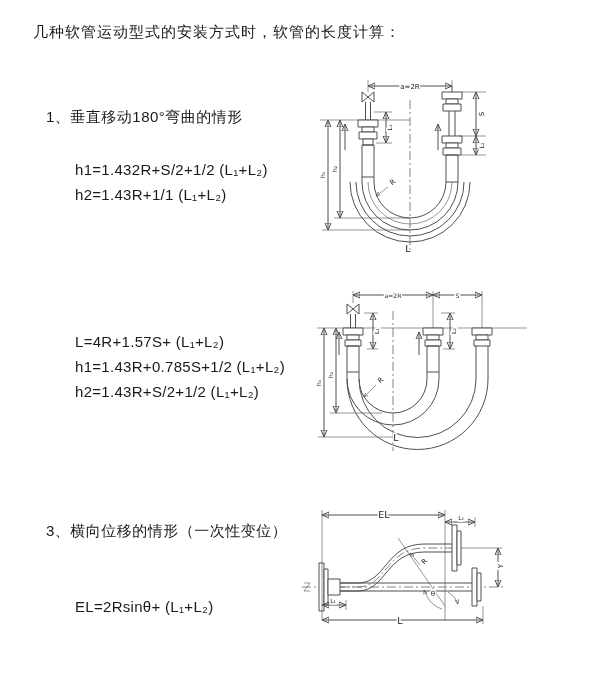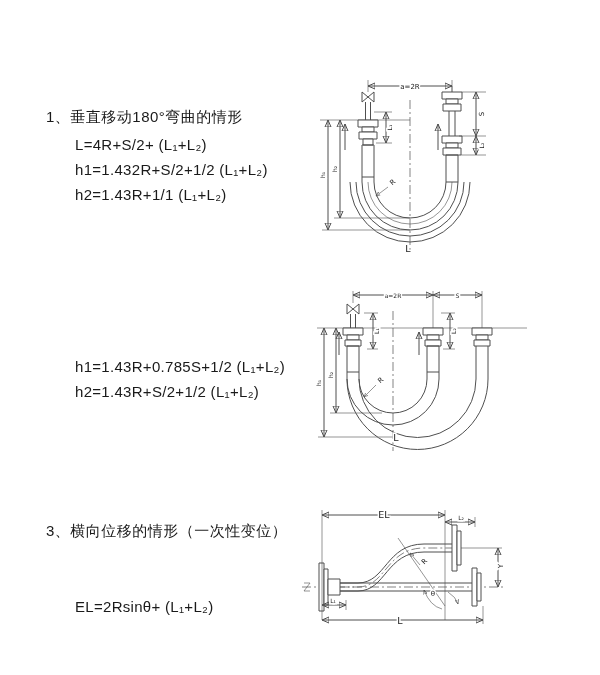--- a/index.html
+++ b/index.html
@@ -25,26 +25,27 @@
     paint-order:stroke; stroke:#fff; stroke-width:3px;
   }
   svg.diag text.big { font-size:9.5px; }
   svg.diag text.sm  { font-size:6px; }
 </style>
 </head>
 <body>
 
 <div class="page">
 
+  <div class="ln title" style="left:33px; top:23px">几种软管运动型式的安装方式时，软管的长度计算：</div>
 
   <div class="ln heading" style="left:46px; top:108px">1、垂直移动180°弯曲的情形</div>
-  <div class="ln" style="left:75px; top:136px">L=4R+S/2+ (L₁+L₂)</div>
   <div class="ln" style="left:75px; top:161px">h1=1.432R+S/2+1/2 (L₁+L₂)</div>
   <div class="ln" style="left:75px; top:186px">h2=1.43R+1/1 (L₁+L₂)</div>
 
+  <div class="ln" style="left:75px; top:333px">L=4R+1.57S+ (L₁+L₂)</div>
   <div class="ln" style="left:75px; top:358px">h1=1.43R+0.785S+1/2 (L₁+L₂)</div>
   <div class="ln" style="left:75px; top:383px">h2=1.43R+S/2+1/2 (L₁+L₂)</div>
 
   <div class="ln heading" style="left:46px; top:522px">3、横向位移的情形（一次性变位）</div>
   <div class="ln" style="left:75px; top:598px">EL=2Rsinθ+ (L₁+L₂)</div>
 
   <svg class="diag" style="left:318px; top:70px" width="278" height="190" viewBox="0 0 278 190">
     <defs>
       <marker id="arr1" viewBox="0 0 8 8" refX="7" refY="4" markerWidth="8" markerHeight="8" orient="auto-start-reverse">
         <path d="M0,1 L7,4 L0,7 Z" fill="#4f4f4f" stroke="none"></path>

